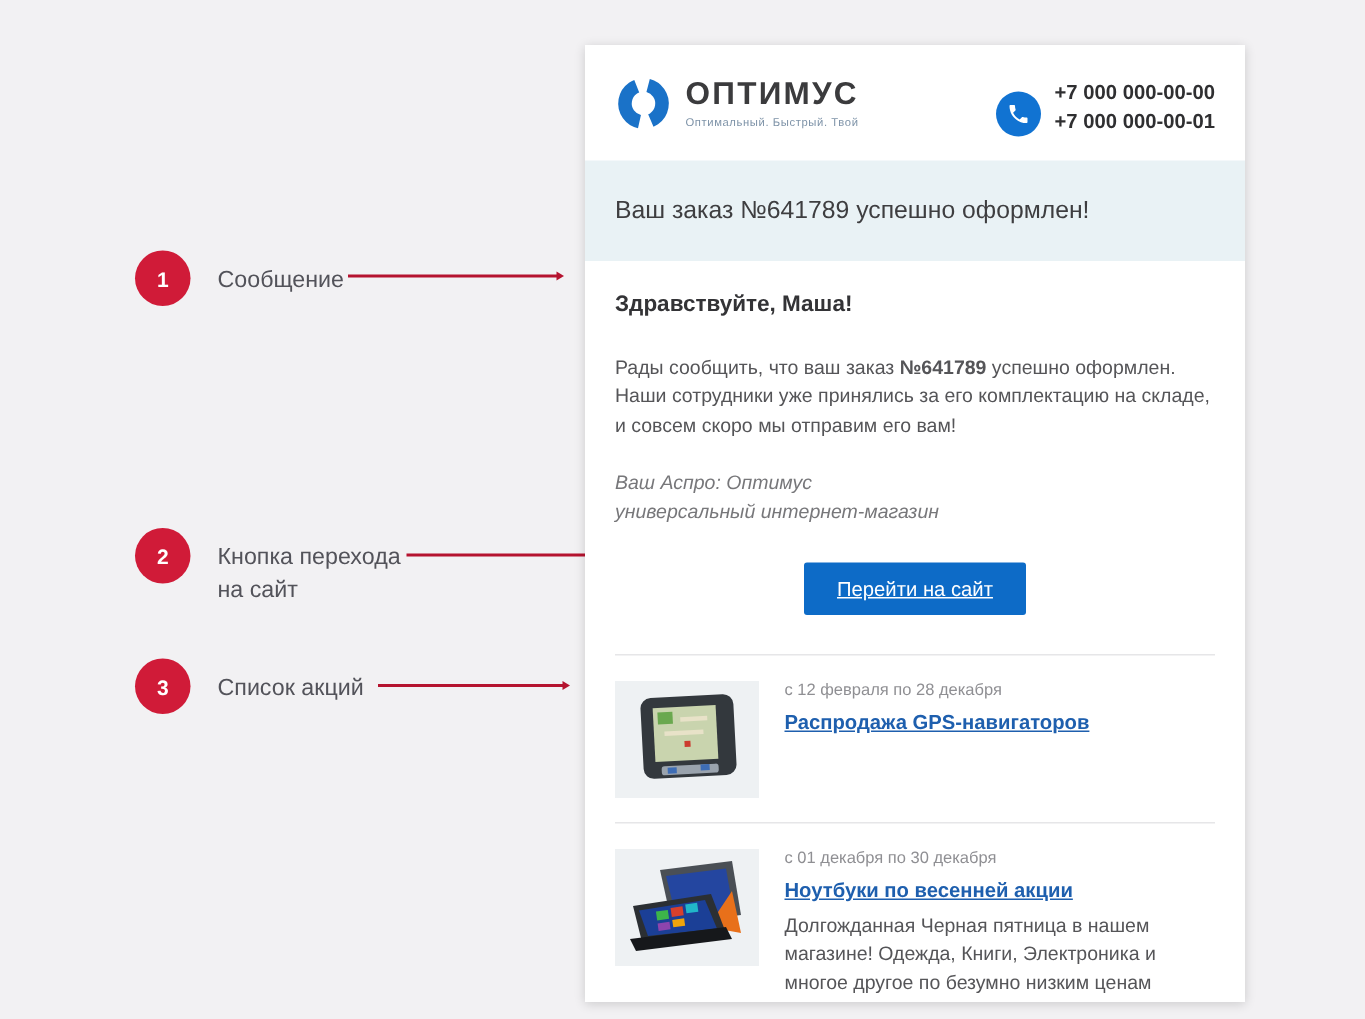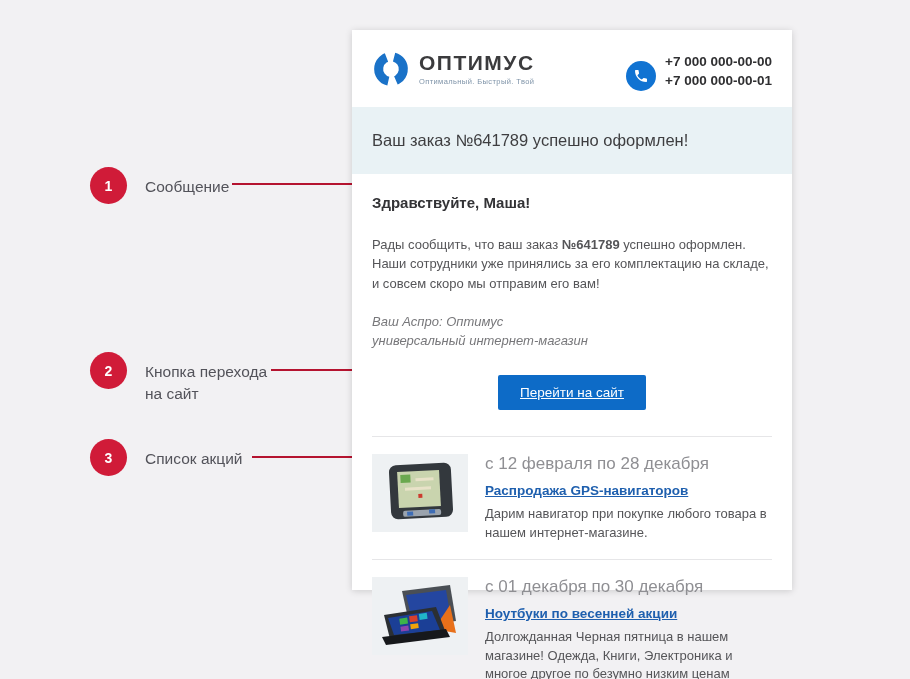--- a/index.html
+++ b/index.html
@@ -2,21 +2,21 @@
 <html><head>
 <meta charset="utf-8">
 <style>
   * { margin:0; padding:0; box-sizing:border-box; }
   html,body { width:910px; height:679px; }
   body { font-family:"Liberation Sans", sans-serif; background:#f2f1f3; overflow:hidden; }
   .canvas { position:relative; width:910px; height:679px; background:#f2f1f3; }
 
   
   .email-card {
-    position:absolute; left:352px; top:30px; width:440px; height:560px;
+    position:absolute; left:390px; top:30px; width:440px; height:638px;
     background:#ffffff; box-shadow:0 1px 7px rgba(0,0,0,.16);
   }
   .email-header { display:flex; justify-content:space-between; align-items:flex-start; padding:20px 20px 16px 20px; }
   .logo { display:flex; align-items:center; gap:9px; }
   .logo-icon { width:38px; height:38px; flex:0 0 auto; }
   .logo-name { font-size:21px; font-weight:bold; color:#3b3b3d; letter-spacing:1.5px; line-height:1.05; }
   .logo-tagline { font-size:7.5px; color:#7e93a8; letter-spacing:.4px; margin-top:2px; }
   .phone-block { display:flex; align-items:flex-end; gap:9px; margin-top:3px; }
   .phone-icon { width:30px; height:30px; border-radius:50%; background:#1173d2; display:flex; align-items:center; justify-content:center; }
   .phone-icon svg { width:16px; height:16px; fill:#ffffff; }
@@ -33,21 +33,21 @@
     display:inline-block; background:#0d6bc7; color:#ffffff; font-size:13.5px;
     padding:10px 22px; border:none; border-radius:2px; cursor:pointer;
     font-family:"Liberation Sans", sans-serif;
     text-decoration:underline;
   }
   .hr { border:none; border-top:1px solid #e6e6e8; }
 
   .promo { display:flex; gap:17px; padding:17px 0 16px 0; }
   .promo-img { width:96px; height:78px; flex:0 0 auto; background:#eef1f3; }
   .promo-img svg { width:96px; height:78px; display:block; }
-  .promo-date { font-size:17px; color:#8f8f93; margin-bottom:7px; }
+  .promo-date { font-size:11px; color:#8f8f93; margin-bottom:7px; }
   .promo-title { font-size:13.5px; font-weight:bold; color:#1e5fae; text-decoration:underline; display:inline-block; margin-bottom:7px; }
   .promo-desc { font-size:13px; color:#555558; line-height:1.45; }
 
   
   .ann-circle {
     position:absolute; width:37px; height:37px; border-radius:50%;
     background:#d01b38; color:#ffffff; font-size:14px; font-weight:bold;
     display:flex; align-items:center; justify-content:center;
   }
   .ann-label { position:absolute; font-size:15.5px; color:#53535a; line-height:1.45; }
@@ -138,21 +138,20 @@
             <rect x="33" y="33" width="26" height="3" fill="#e8e2c8" transform="rotate(-3 47 35)"></rect>
             <rect x="46" y="40" width="4" height="4" fill="#cc3b2f" transform="rotate(-3 47 35)"></rect>
             <rect x="30" y="56" width="38" height="6" rx="2" fill="#9aa3ad" transform="rotate(-3 49 37)"></rect>
             <rect x="34" y="57" width="6" height="4" fill="#3e6db5" transform="rotate(-3 49 37)"></rect>
             <rect x="56" y="56" width="6" height="4" fill="#3e6db5" transform="rotate(-3 49 37)"></rect>
           </svg>
         </div>
         <div>
           <div class="promo-date">с 12 февраля по 28 декабря</div>
           <a class="promo-title" href="#">Распродажа GPS-навигаторов</a>
-          <div class="promo-desc">Дарим навигатор при покупке любого товара в нашем интернет-магазине.</div>
         </div>
       </div>
 
       <hr class="hr">
 
       <div class="promo">
         <div class="promo-img">
           <svg viewBox="0 0 96 78">
             <rect x="0" y="0" width="96" height="78" fill="#eef1f3"></rect>
             <polygon points="30,14 78,8 84,44 38,50" fill="#4a4f55"></polygon>

